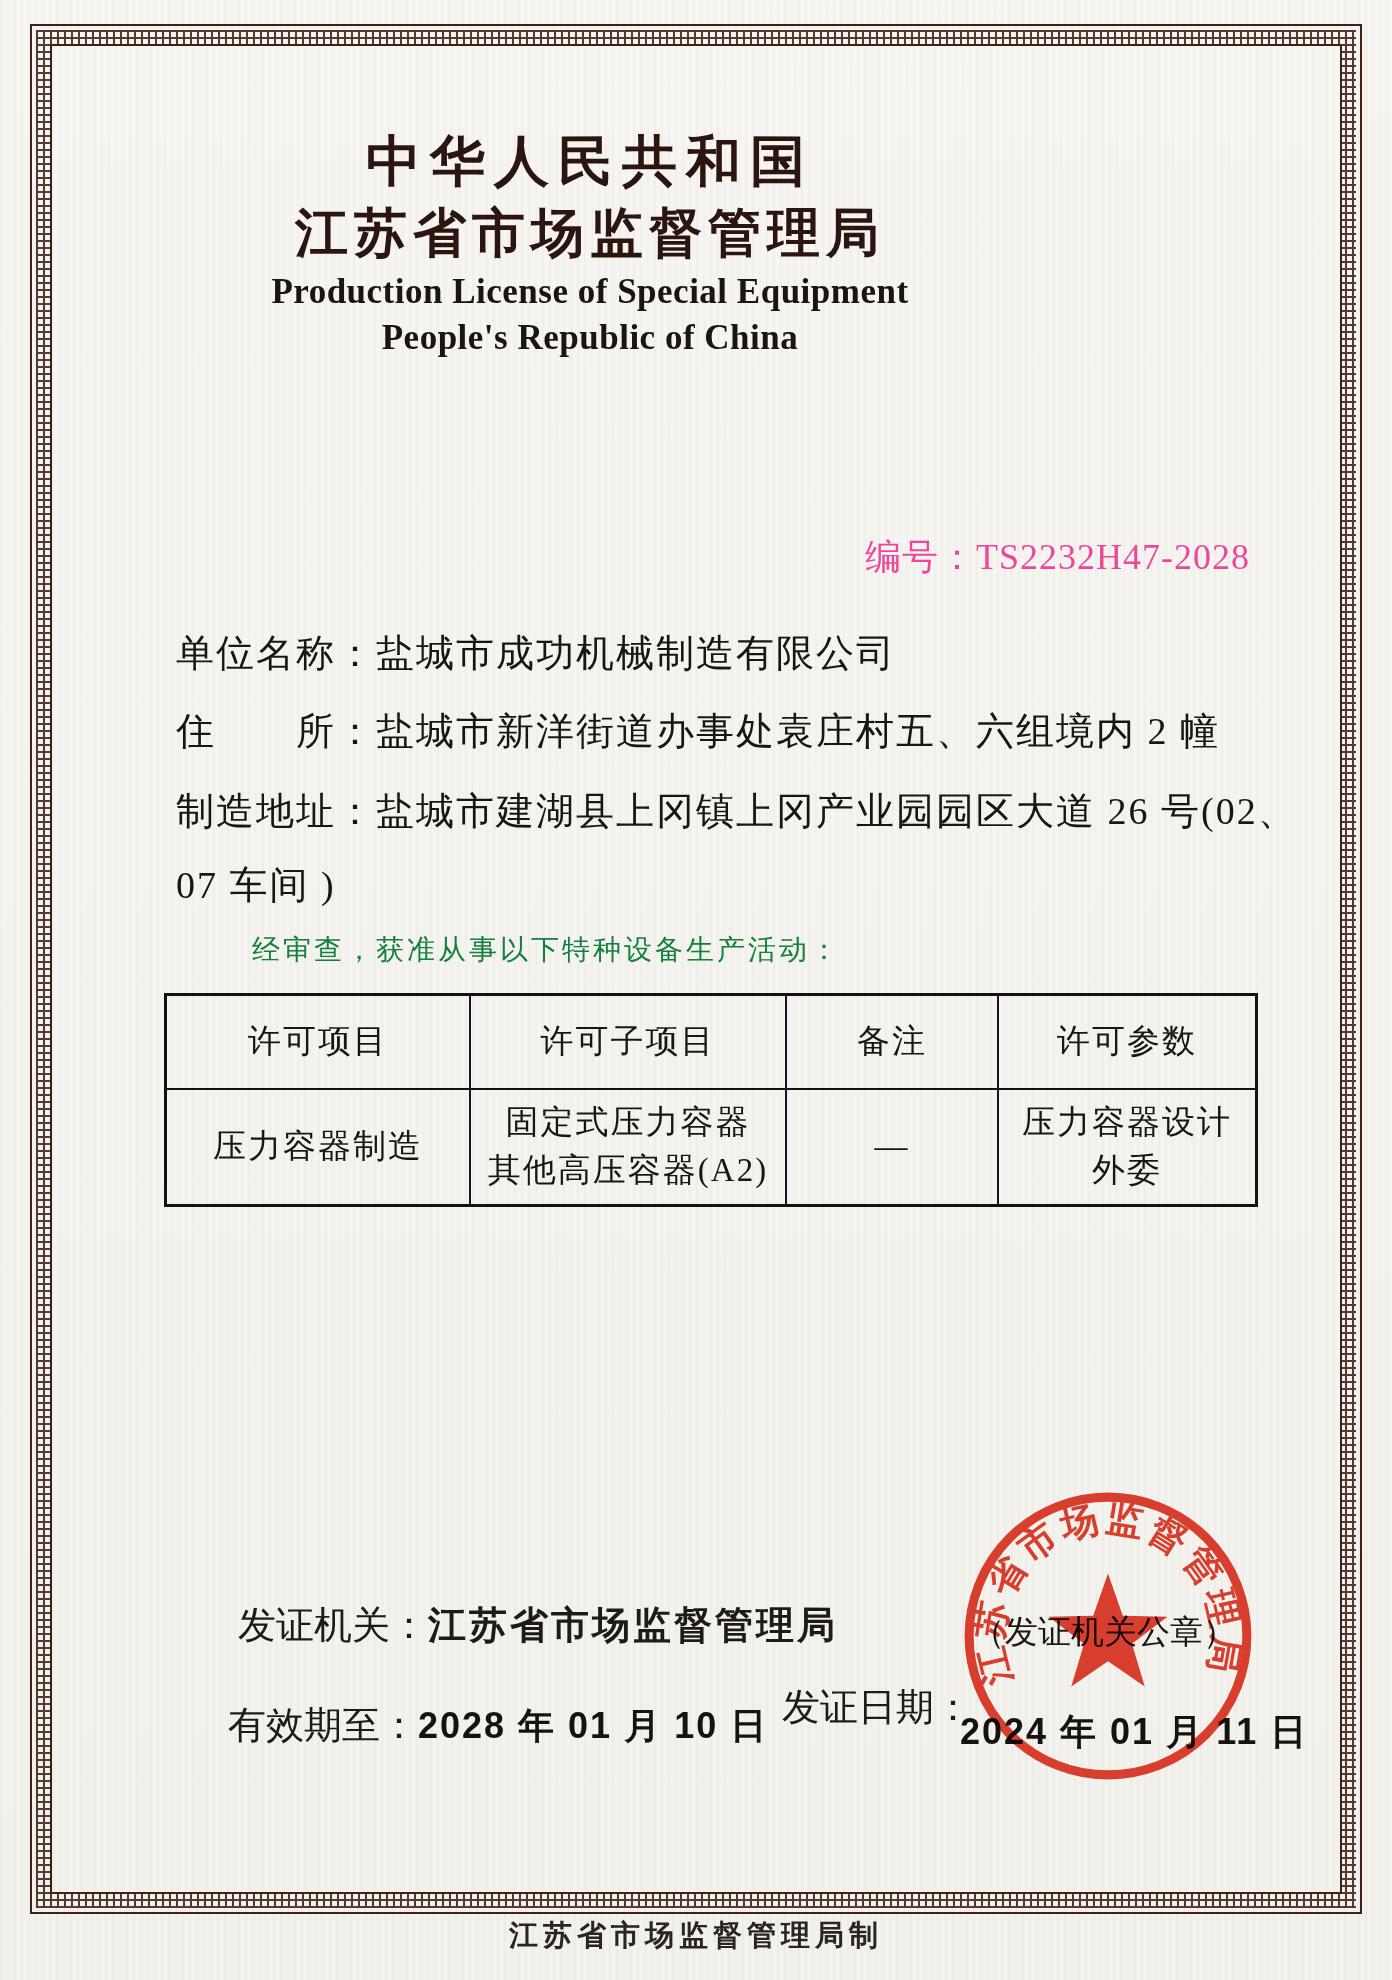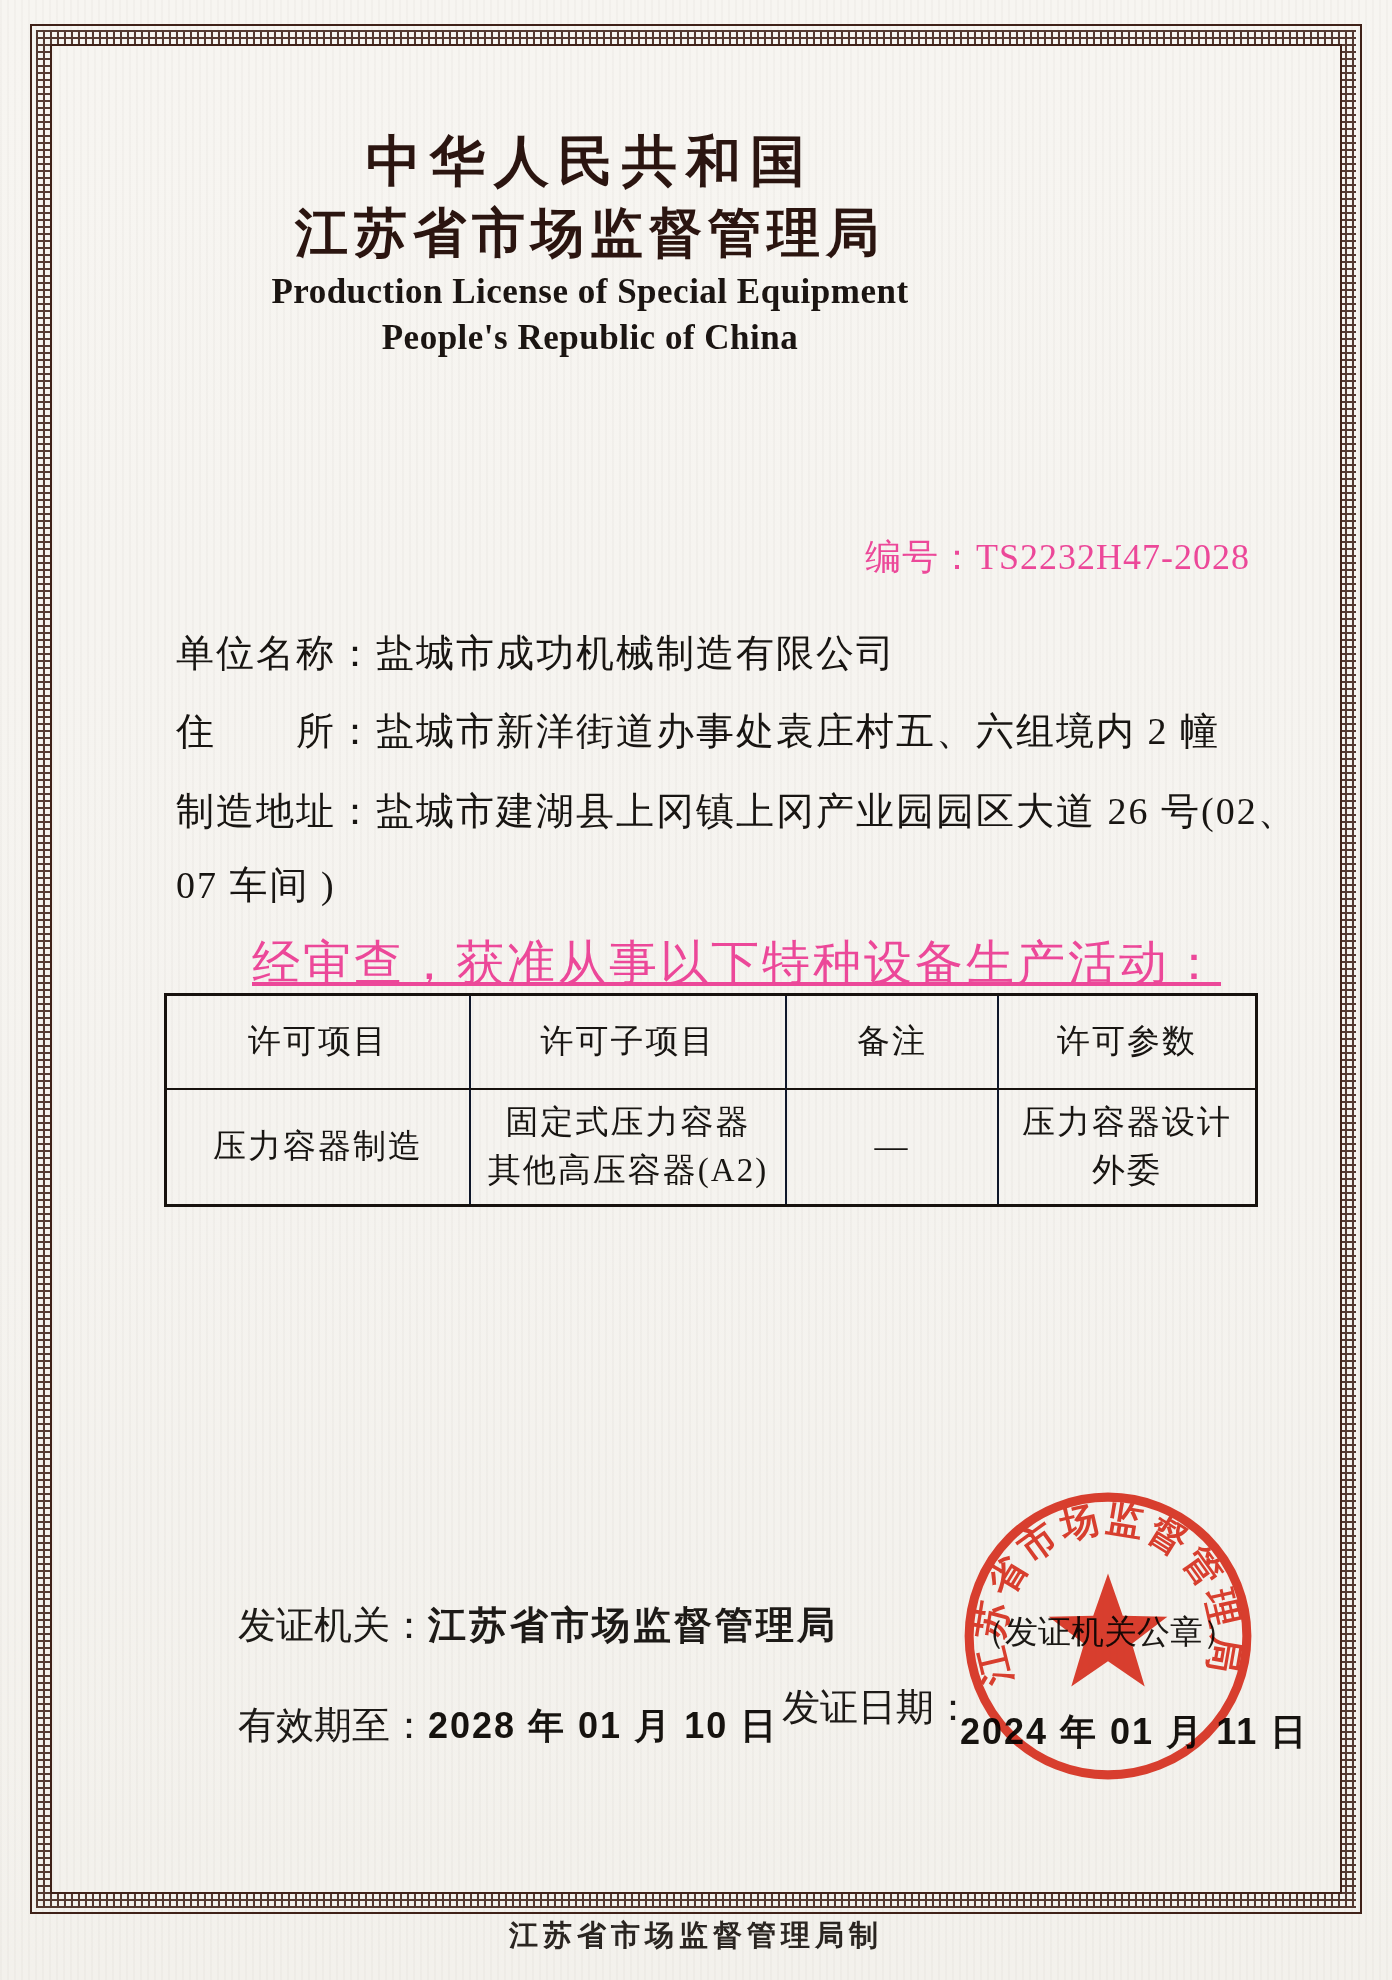--- a/index.html
+++ b/index.html
@@ -39,41 +39,41 @@
   .license-no{position:absolute; top:533px; right:142px; font-size:36px; color:#ec4899; letter-spacing:1px;margin-left:23px;}
 
   .field-row{position:absolute; left:176px; font-size:38px; color:#181512; white-space:nowrap;}
   .field-row .label{letter-spacing:2px;text-align:right;}
   .field-row .value{letter-spacing:2px;}
   .row-unit{top:628px;}
   .row-address{top:706px;}
   .row-mfg{top:786px;}
   .row-mfg2{top:860px;}
 
-  .approval-note{position:absolute; left:252px; top:931px; font-size:48px; letter-spacing:3px; color:#ec4899;text-decoration:underline;}
+  .approval-note{position:absolute; left:252px; top:931px; font-size:28px; letter-spacing:3px; color:#15803d;}
 
   .license-table{
     position:absolute; left:164px; top:993px; width:1088px;
     border:3px solid #17120e; display:grid;
     grid-template-columns:302px 316px 212px 258px;
     grid-template-rows:92px 116px;
     background:transparent;
   }
   .cell{
     display:flex; align-items:center; justify-content:center; text-align:center;
     font-size:33px; color:#181512; line-height:1.45; letter-spacing:2px;
     border-left:2px solid #0f172a;
   }
   .cell.first{border-left:none;text-align:center;}
   .cell.body{border-top:2px solid #17120e;}
   .cell .two-line div{white-space:nowrap;}
 
   .issuer-row{position:absolute; left:238px; top:1600px; font-size:38px; white-space:nowrap;}
   .issuer-row .issuer-name{font-weight:bold; letter-spacing:3px;}
-  .valid-row{position:absolute; left:238px; top:1700px; font-size:38px; white-space:nowrap;}
+  .valid-row{position:absolute; left:228px; top:1700px; font-size:38px; white-space:nowrap;}
   .issue-label{position:absolute; left:782px; top:1682px; font-size:38px; white-space:nowrap;}
   .issue-value{position:absolute; left:960px; top:1708px; white-space:nowrap; z-index:2;}
   .date-num{font-family:"Liberation Sans","DejaVu Sans",sans-serif; font-size:36px; font-weight:700; letter-spacing:2px; color:#16130f;}
 
   .seal-svg{position:absolute; left:947px; top:1475px; width:322px; height:322px; z-index:3; mix-blend-mode:multiply; opacity:.93;}
   .seal-overlay{position:absolute; left:972px; top:1610px; font-size:33px; color:#1c1915; letter-spacing:0px; z-index:2; white-space:nowrap;}
 
   .footer-imprint{
     position:absolute; left:0; top:1916px; width:1392px; text-align:center;
     font-size:29px; font-weight:700; letter-spacing:5px; color:#2a2521; z-index:2;

